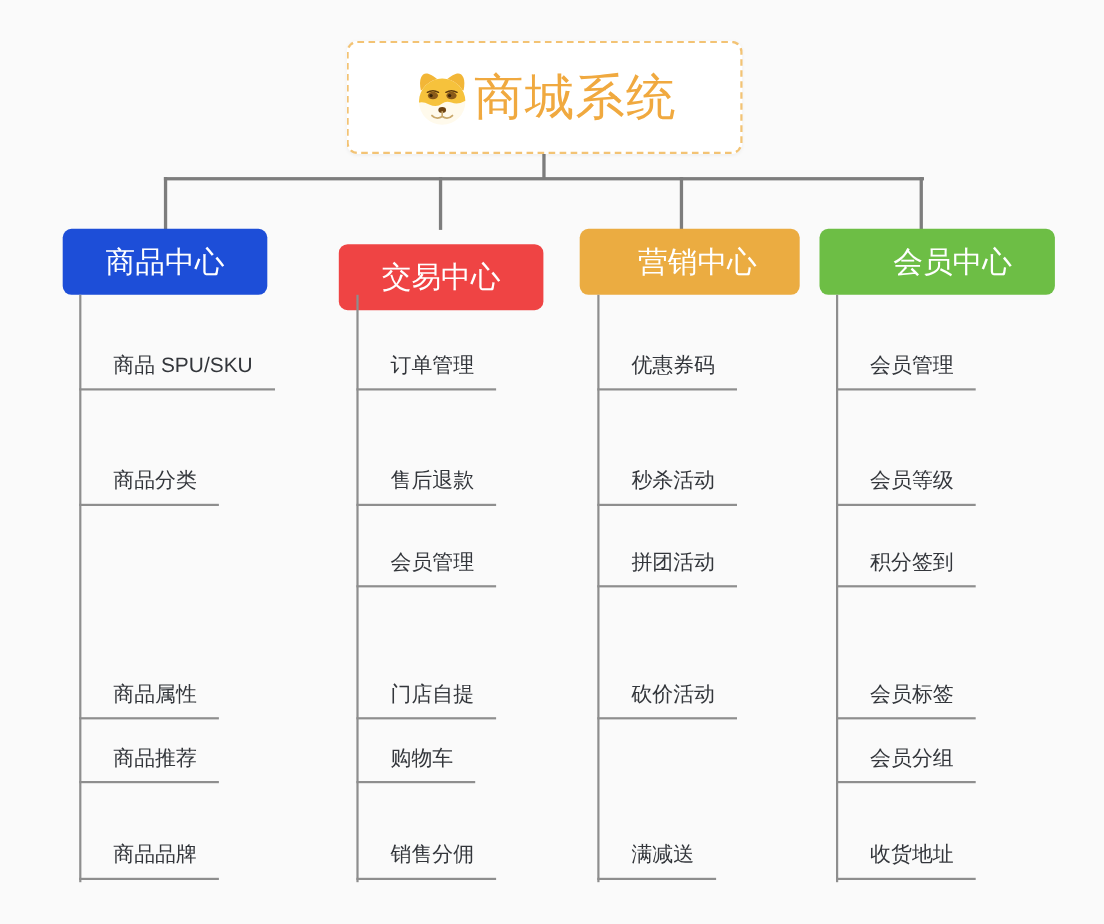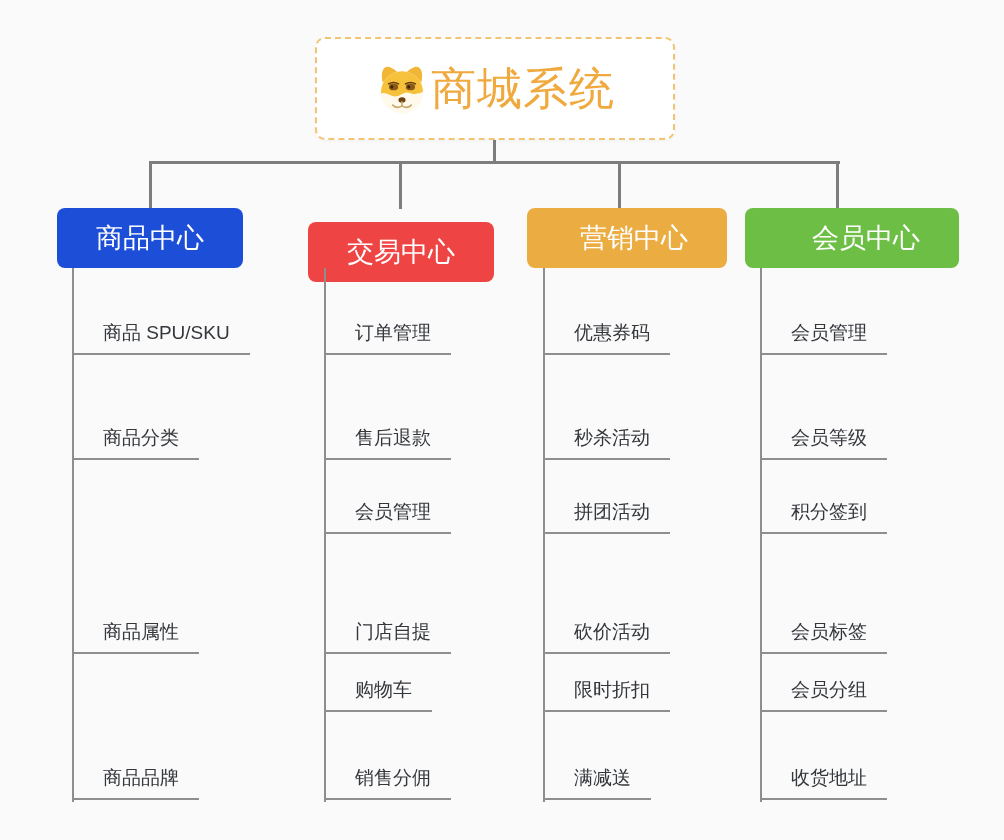--- a/index.html
+++ b/index.html
@@ -118,34 +118,34 @@
   <div class="branch b3" style="background: rgb(109, 190, 69);">会员中心</div>
 
   <div class="trunk t0"></div>
   <div class="trunk t1"></div>
   <div class="trunk t2"></div>
   <div class="trunk t3"></div>
 
   <div class="leaf c0 r0">商品 SPU/SKU</div>
   <div class="leaf c0 r1">商品分类</div>
   <div class="leaf c0 r3">商品属性</div>
+  <div class="leaf c0 r4">商品推荐</div>
   <div class="leaf c0 r5">商品品牌</div>
 
   <div class="leaf c1 r0">订单管理</div>
   <div class="leaf c1 r1">售后退款</div>
   <div class="leaf c1 r2">会员管理</div>
   <div class="leaf c1 r4">购物车</div>
   <div class="leaf c1 r3">门店自提</div>
   <div class="leaf c1 r5">销售分佣</div>
 
   <div class="leaf c2 r0">优惠券码</div>
   <div class="leaf c2 r1">秒杀活动</div>
   <div class="leaf c2 r2">拼团活动</div>
   <div class="leaf c2 r3">砍价活动</div>
-  <div class="leaf c2 r4">限时折扣</div>
   <div class="leaf c2 r5">满减送</div>
 
   <div class="leaf c3 r0">会员管理</div>
   <div class="leaf c3 r1">会员等级</div>
   <div class="leaf c3 r2">积分签到</div>
   <div class="leaf c3 r3">会员标签</div>
   <div class="leaf c3 r4">会员分组</div>
   <div class="leaf c3 r5">收货地址</div>
 
 </div>

